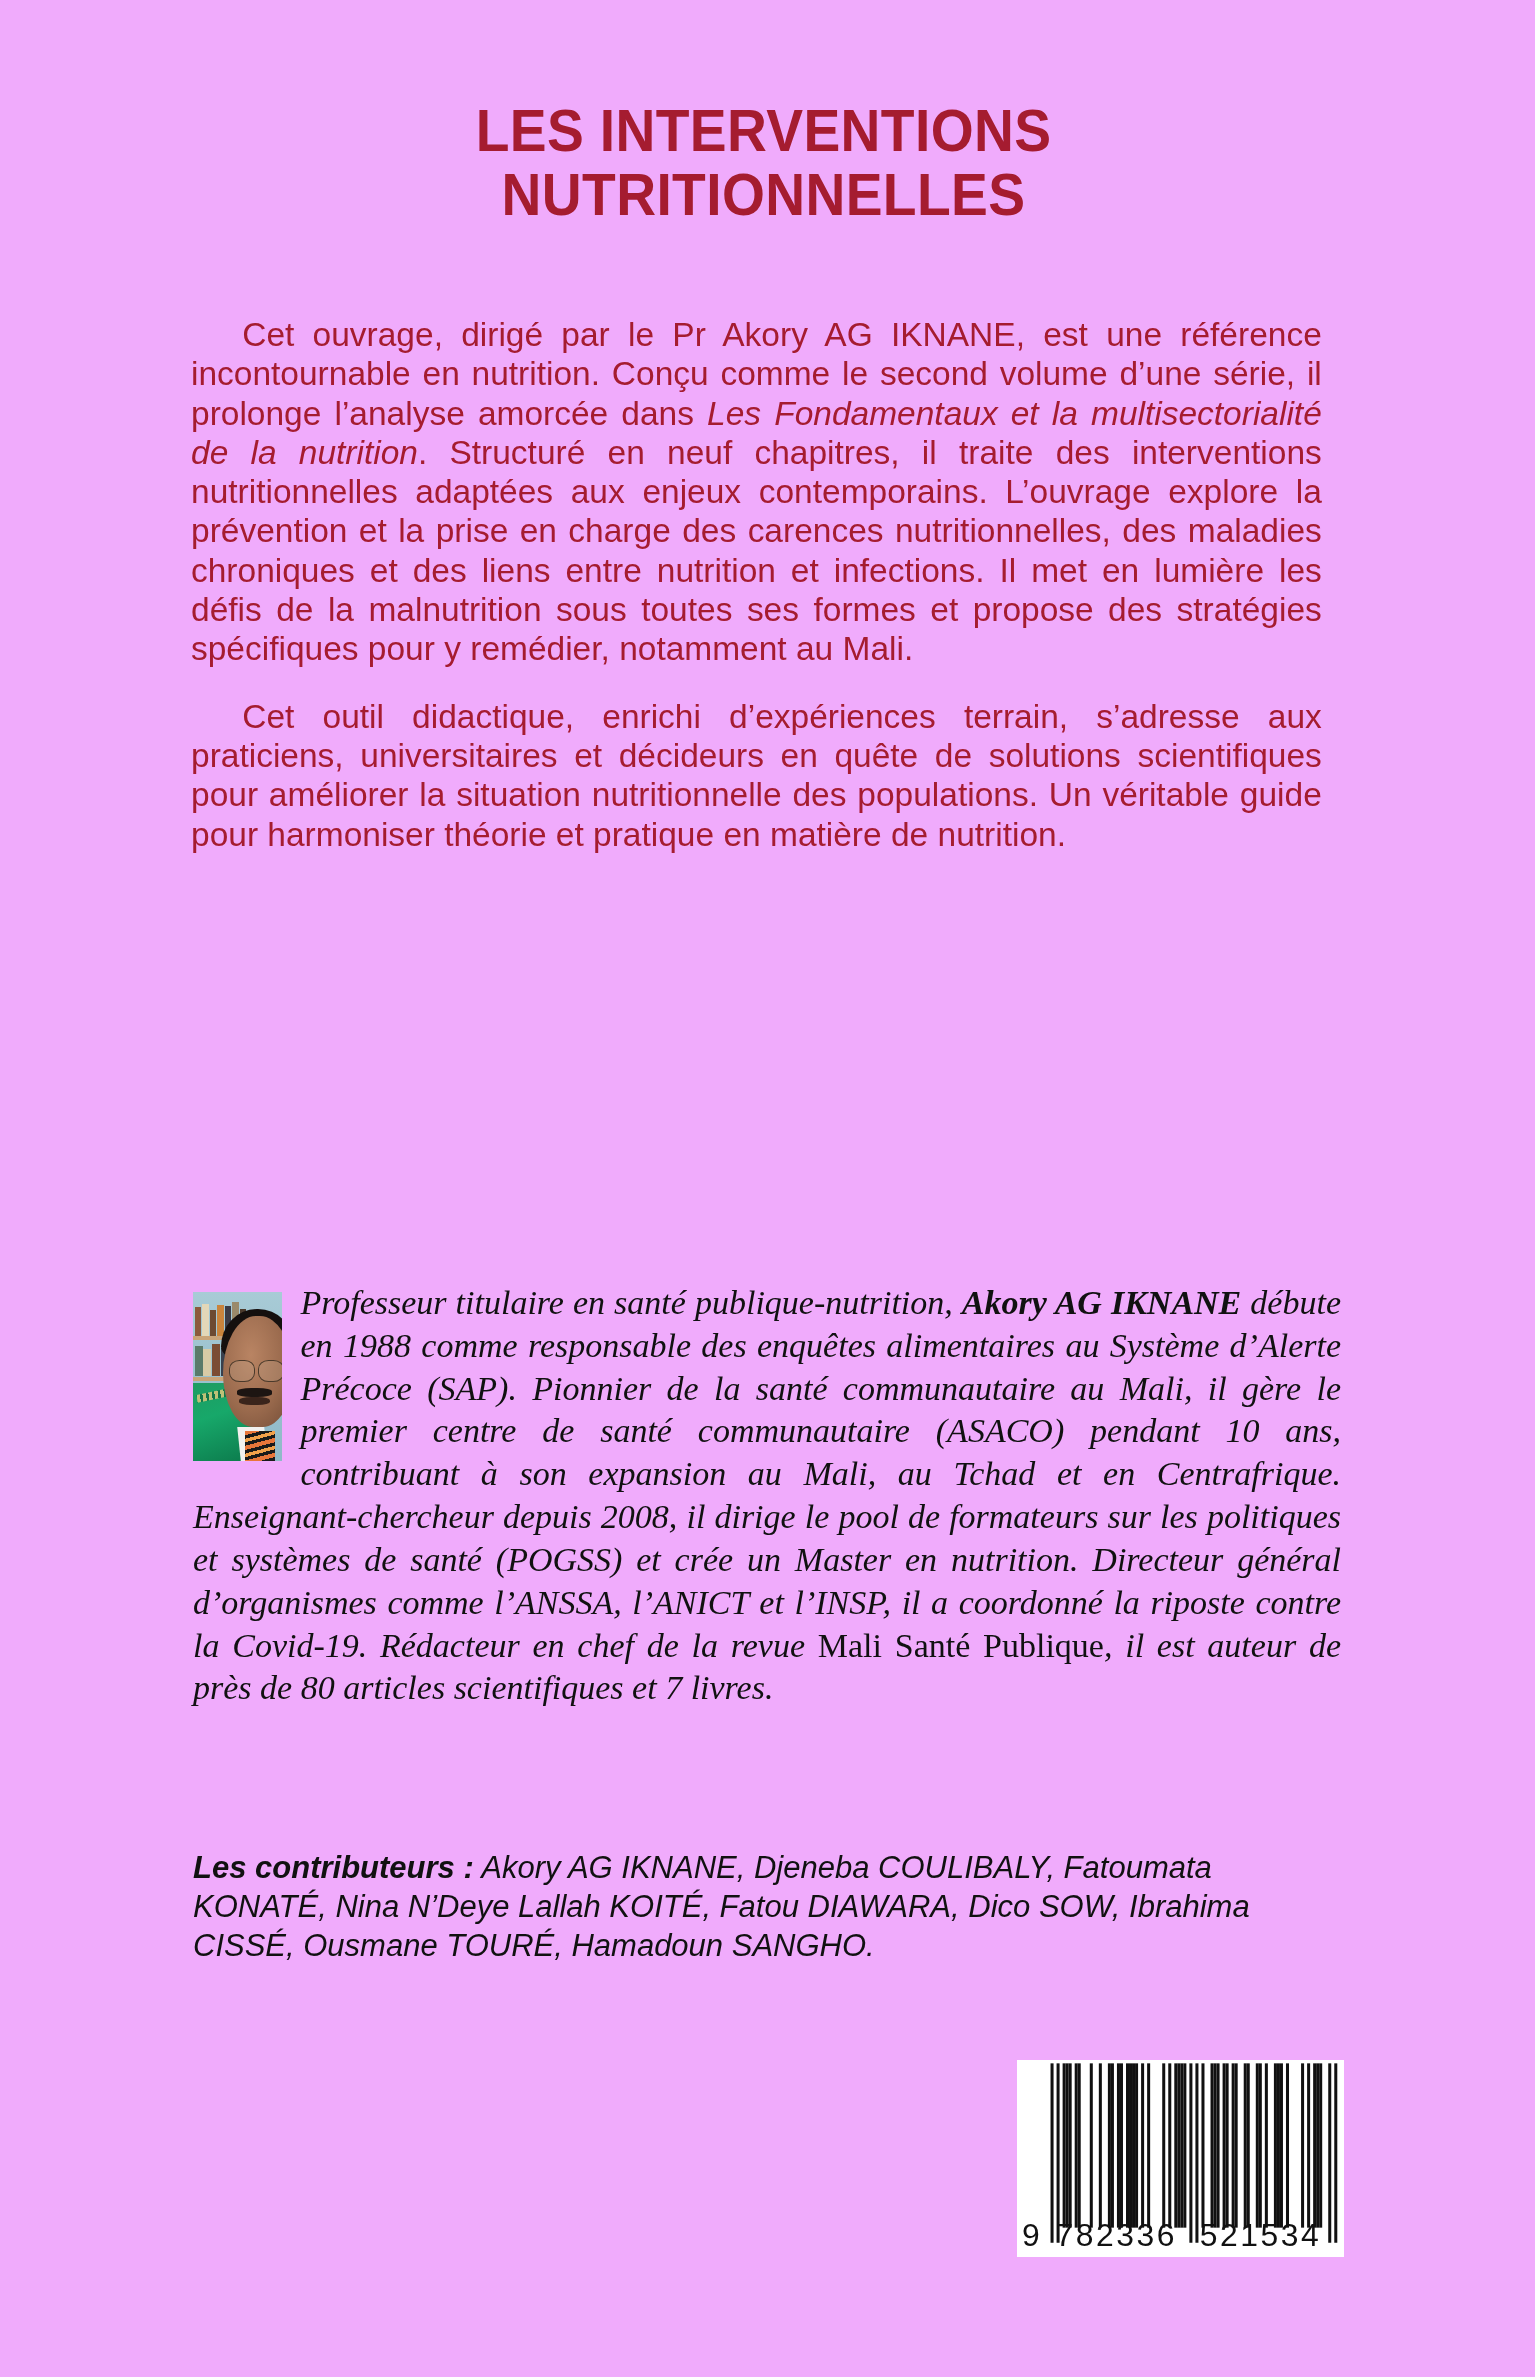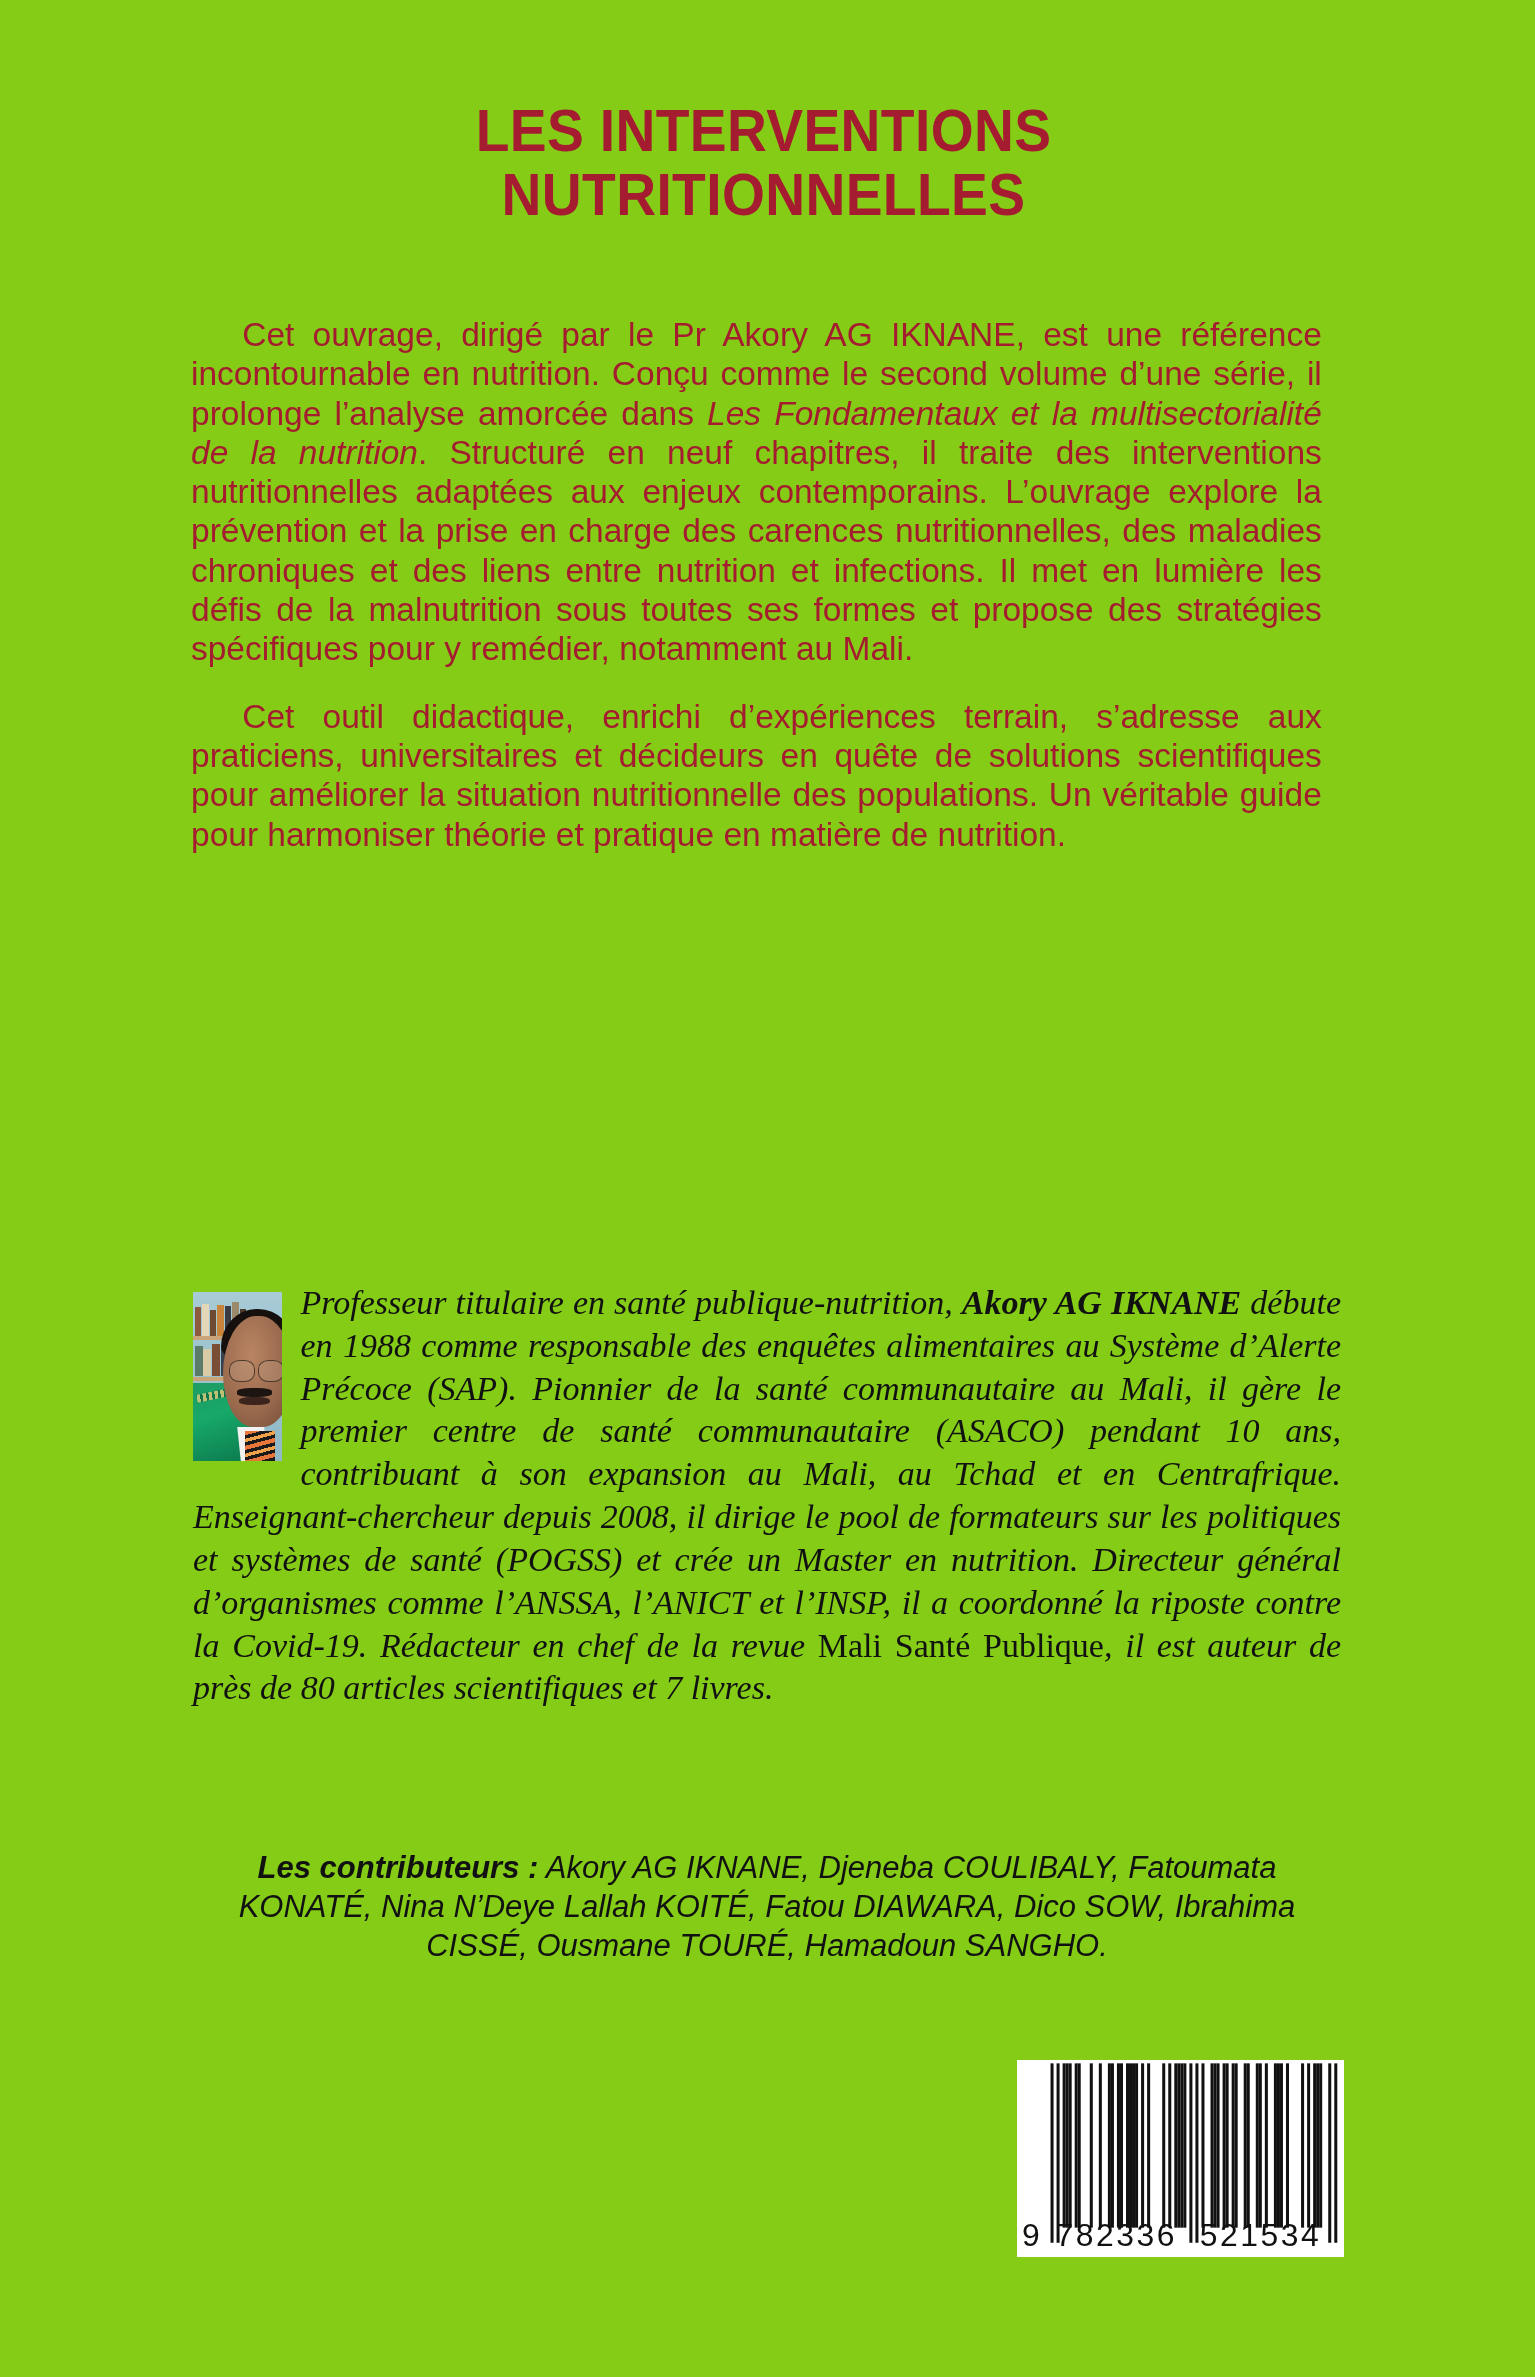--- a/index.html
+++ b/index.html
@@ -8,21 +8,21 @@
     padding: 0;
     background: #ffffff;
   }
   body {
     font-family: "Liberation Sans", sans-serif;
   }
   .page {
     position: relative;
     width: 1535px;
     height: 2377px;
-    background: #84cc16;
+    background: #f0abfc;
     overflow: hidden;
     box-sizing: border-box;
   }
 
   
   .title-block {
     position: absolute;
     left: 191px;
     top: 99px;
     width: 1145px;
@@ -176,21 +176,21 @@
     left: 193px;
     top: 1848px;
     width: 1148px;
   }
   .contributors p {
     margin: 0;
     font-size: 31px;
     line-height: 1.26;
     font-style: italic;
     color: #111111;
-    text-align: center;
+    text-align: left;
   }
   .contributors b { font-weight: 700; font-style: italic; }
 
   
   .footer-left {
     position: absolute;
     left: 193px;
     top: 2070px;
     width: 671px;
   }

